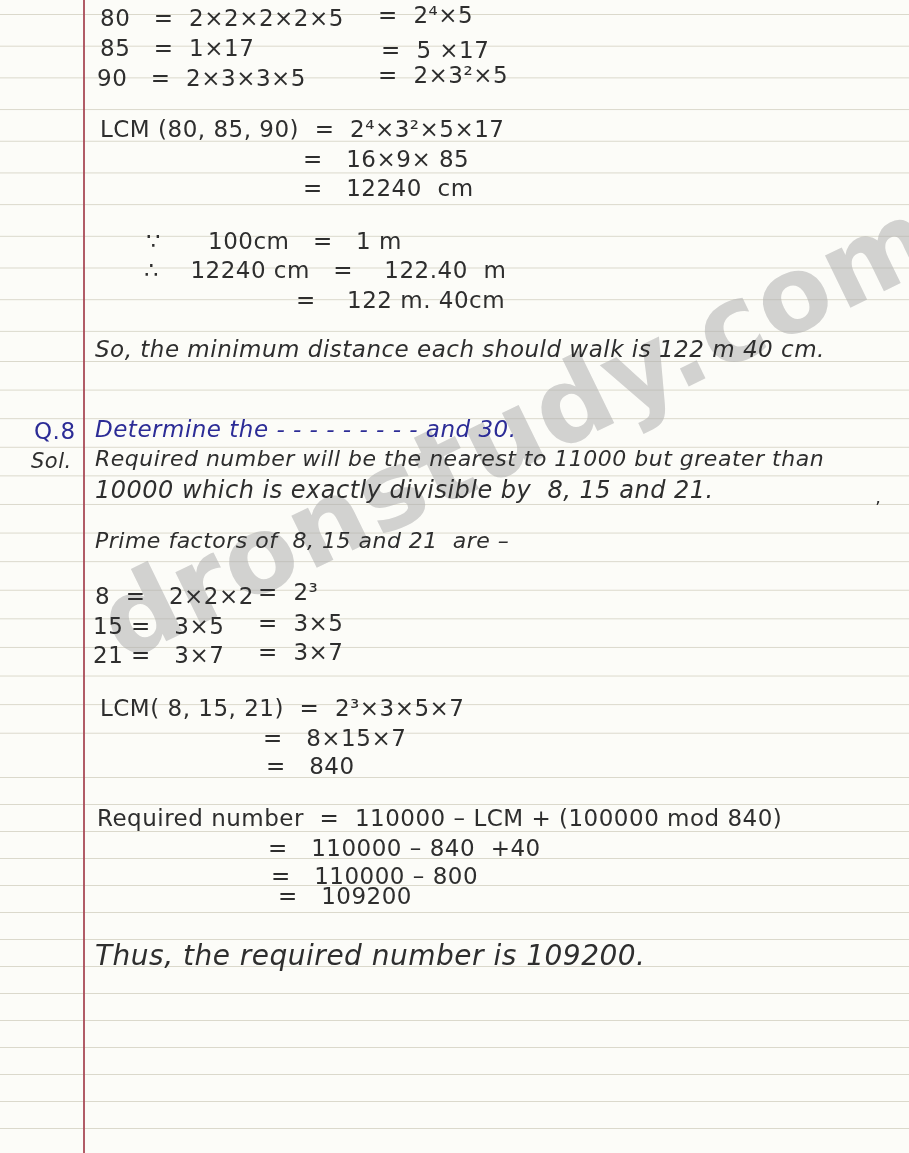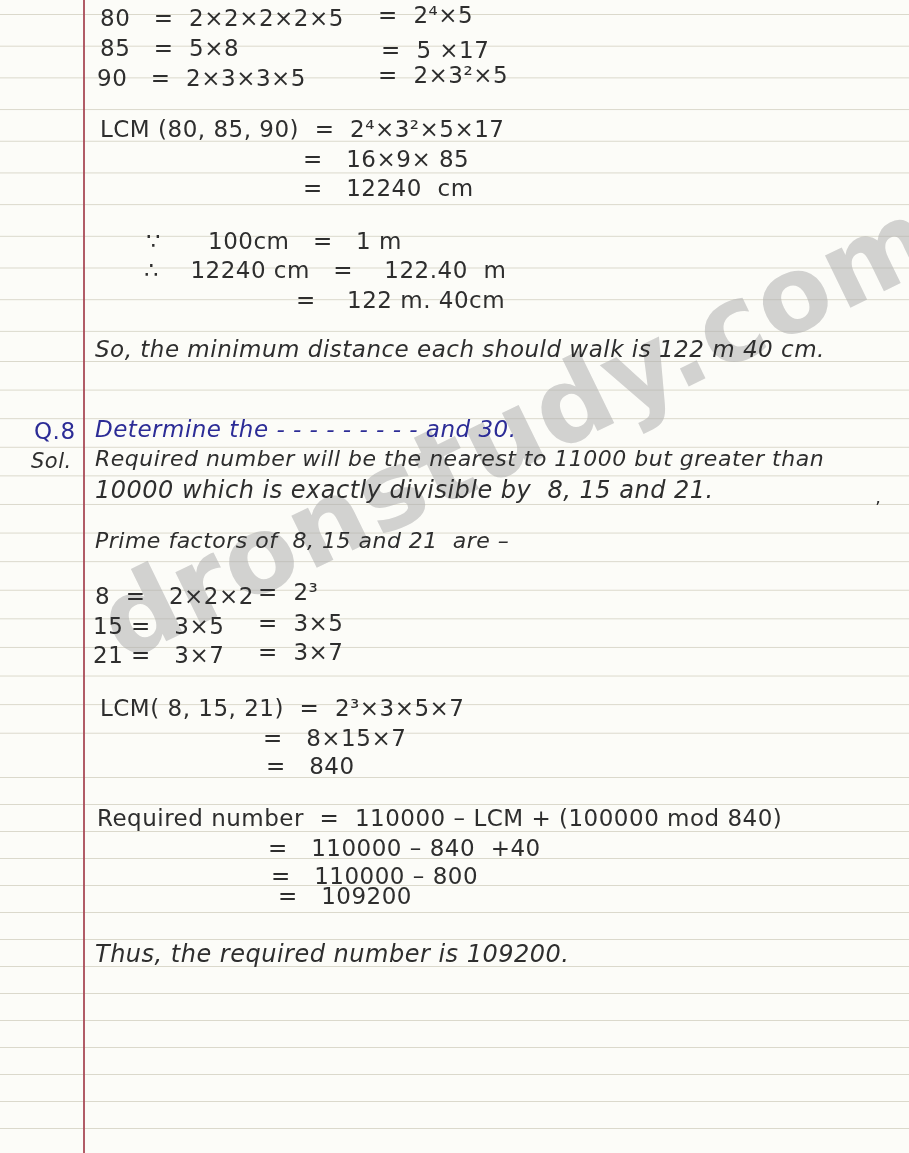--- a/index.html
+++ b/index.html
@@ -64,21 +64,21 @@
 
 <div class="page">
   <div class="rules rules-top"></div>
   <div class="rules rules-mid"></div>
   <div class="rules rules-bottom"></div>
   <div class="margin-line"></div>
   <div class="watermark">dronstudy.com</div>
   <div class="handwriting-layer">
       <div class="hand" style="left: 100px; top: 6px;">80   =  2×2×2×2×5</div>
       <div class="hand" style="left: 378px; top: 3px;">=  2⁴×5</div>
-      <div class="hand" style="left: 100px; top: 36px;">85   =  5×8</div>
+      <div class="hand" style="left: 100px; top: 36px;">85   =  1×17</div>
       <div class="hand" style="left: 381px; top: 38px;">=  5 ×17</div>
       <div class="hand" style="left: 97px; top: 66px;">90   =  2×3×3×5</div>
       <div class="hand" style="left: 378px; top: 63px;">=  2×3²×5</div>
       <div class="hand" style="left: 100px; top: 117px;">LCM (80, 85, 90)  =  2⁴×3²×5×17</div>
       <div class="hand" style="left: 303px; top: 147px;">=   16×9× 85</div>
       <div class="hand" style="left: 303px; top: 176px;">=   12240  cm</div>
       <div class="hand" style="left: 146px; top: 229px;">∵      100cm   =   1 m</div>
       <div class="hand" style="left: 144px; top: 258px;">∴    12240 cm   =    122.40  m</div>
       <div class="hand" style="left: 296px; top: 288px;">=    122 m. 40cm</div>
       <div class="hand cursive" style="left: 95px; top: 337px; font-size: 23px;">So, the minimum distance each should walk is 122 m 40 cm.</div>
@@ -95,15 +95,15 @@
       <div class="hand" style="left: 258px; top: 611px;">=  3×5</div>
       <div class="hand" style="left: 93px; top: 643px;">21 =   3×7</div>
       <div class="hand" style="left: 258px; top: 640px;">=  3×7</div>
       <div class="hand" style="left: 100px; top: 696px;">LCM( 8, 15, 21)  =  2³×3×5×7</div>
       <div class="hand" style="left: 263px; top: 726px;">=   8×15×7</div>
       <div class="hand" style="left: 266px; top: 754px;">=   840</div>
       <div class="hand" style="left: 97px; top: 806px;">Required number  =  110000 – LCM + (100000 mod 840)</div>
       <div class="hand" style="left: 268px; top: 836px;">=   110000 – 840  +40</div>
       <div class="hand" style="left: 271px; top: 864px;">=   110000 – 800</div>
       <div class="hand" style="left: 278px; top: 884px; text-align: center;">=   109200</div>
-      <div class="hand cursive" style="left: 95px; top: 941px; font-size: 24px;">Thus, the required number is 109200.</div>
+      <div class="hand cursive" style="left: 95px; top: 941px; font-size: 28px;">Thus, the required number is 109200.</div>
     </div>
 </div>
 
 </body></html>

